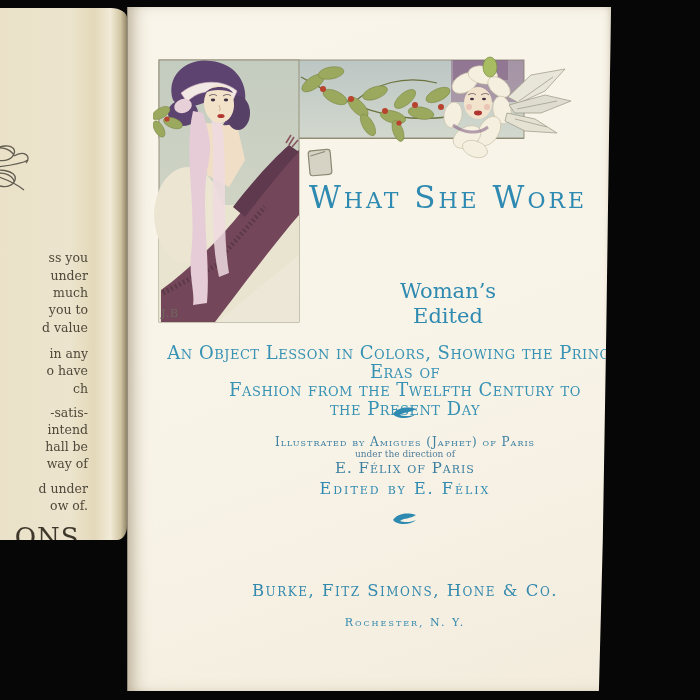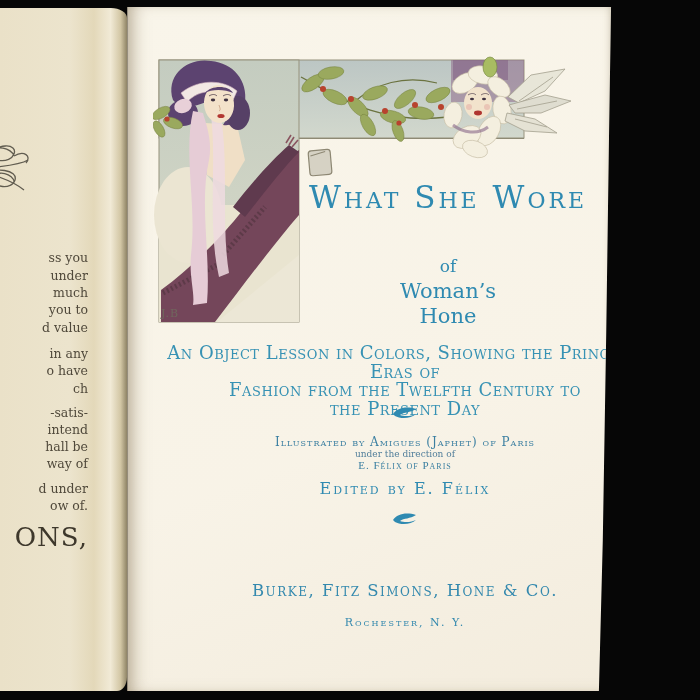--- a/index.html
+++ b/index.html
@@ -2,21 +2,21 @@
 <html><head>
 <meta charset="utf-8">
 <style>
   html,body{margin:0;padding:0;}
   body{width:700px;height:700px;background:#060606;overflow:hidden;
        font-family:"DejaVu Serif", serif;}
   #stage{position:relative;width:700px;height:700px;}
 
   
   #left-page{
-    position:absolute;left:0;top:8px;width:127px;height:683px;
+    position:absolute;left:0;top:8px;width:127px;height:532px;
     background:linear-gradient(90deg,#eae1c8 0%,#ece4cd 55%,#e3d8b9 74%,
                #f1ead6 87%,#d2c6a4 95%,#8f8466 100%);
     border-top-right-radius:16px 10px;
     border-bottom-right-radius:10px 14px;
     overflow:hidden;
   }
   .lf{position:absolute;left:0;width:88px;text-align:right;
       color:#50493b;font-size:12.5px;line-height:14px;white-space:nowrap;}
   .lf.big{font-size:26px;color:#3e382c;letter-spacing:1px;}
   #flourish{position:absolute;left:-16px;top:128px;}
@@ -38,21 +38,21 @@
   .sub1{top:221px;font-size:22px;letter-spacing:1px;color:#2f8ab1;}
   .sub2{top:249px;font-size:17px;color:#2f8ab1;}
   .sub3{top:272px;font-size:21px;color:#2f8ab1;}
   .sub4{top:297px;font-size:21px;color:#2f8ab1;}
   .tagline{top:337px;font-size:18px;line-height:18.5px;letter-spacing:.5px;
            color:#3792b4;white-space:normal;}
   .orn1{top:398px;}
   .orn2{top:504px;}
   .illus-by{top:428px;font-size:12px;letter-spacing:1px;color:#3b7fa1;}
   .direction{top:442px;font-size:9px;color:#527f9b;}
-  .director{top:452px;font-size:11px;letter-spacing:1px;color:#3b7fa1;font-family:Liberation Serif, serif;}
+  .director{top:452px;font-size:15px;letter-spacing:1px;color:#3b7fa1;}
   .edited{top:472px;font-size:16px;letter-spacing:2px;color:#2f8ab1;}
   .published{top:540px;font-size:9px;letter-spacing:1.5px;color:#4a8aa6;}
   .pubname{top:574px;font-size:16.5px;letter-spacing:1.5px;color:#3489ae;}
   .pubcity{top:597px;font-size:11px;letter-spacing:2px;color:#3489ae;margin-top:12px;}
   .signature{position:absolute;left:33px;top:300px;font-size:11px;color:#6f6f5e;
              opacity:.8;letter-spacing:1px;}
   #illustration{position:absolute;left:25px;top:48px;}
 </style>
 </head>
 <body>
@@ -205,23 +205,22 @@
 
       <g transform="rotate(-5 168 107)">
         <rect x="156" y="95" width="22" height="25" rx="3" fill="#d6d2c4" stroke="#8d8773" stroke-width="1.2"></rect>
         <path d="M158,100 L173,97" stroke="#8d8773" stroke-width="1" fill="none"></path>
       </g>
     </svg>
 
     <div class="signature">J.B</div>
 
     <div class="tp center-a title sc">What She Wore</div>
-    <div class="tp center-a sub2">of</div>
     <div class="tp center-a sub3">Woman’s</div>
-    <div class="tp center-a sub4">Hone</div>
+    <div class="tp center-a sub4">Edited</div>
 
     <div class="tp center-b tagline sc">
       <div>An Object Lesson in Colors, Showing the Principal Eras of</div>
       <div>Fashion from the Twelfth Century to</div>
       <div>the Present Day</div>
     </div>
 
     <div class="tp center-b orn1">
       <svg width="26" height="14" viewBox="0 0 26 14">
         <path d="M1,8 C5,2 14,0 24,3 C18,7 12,6 8,9 C13,11 20,10 24,8 C19,13 8,13 3,10 Z" fill="#2f8ab1"></path>

